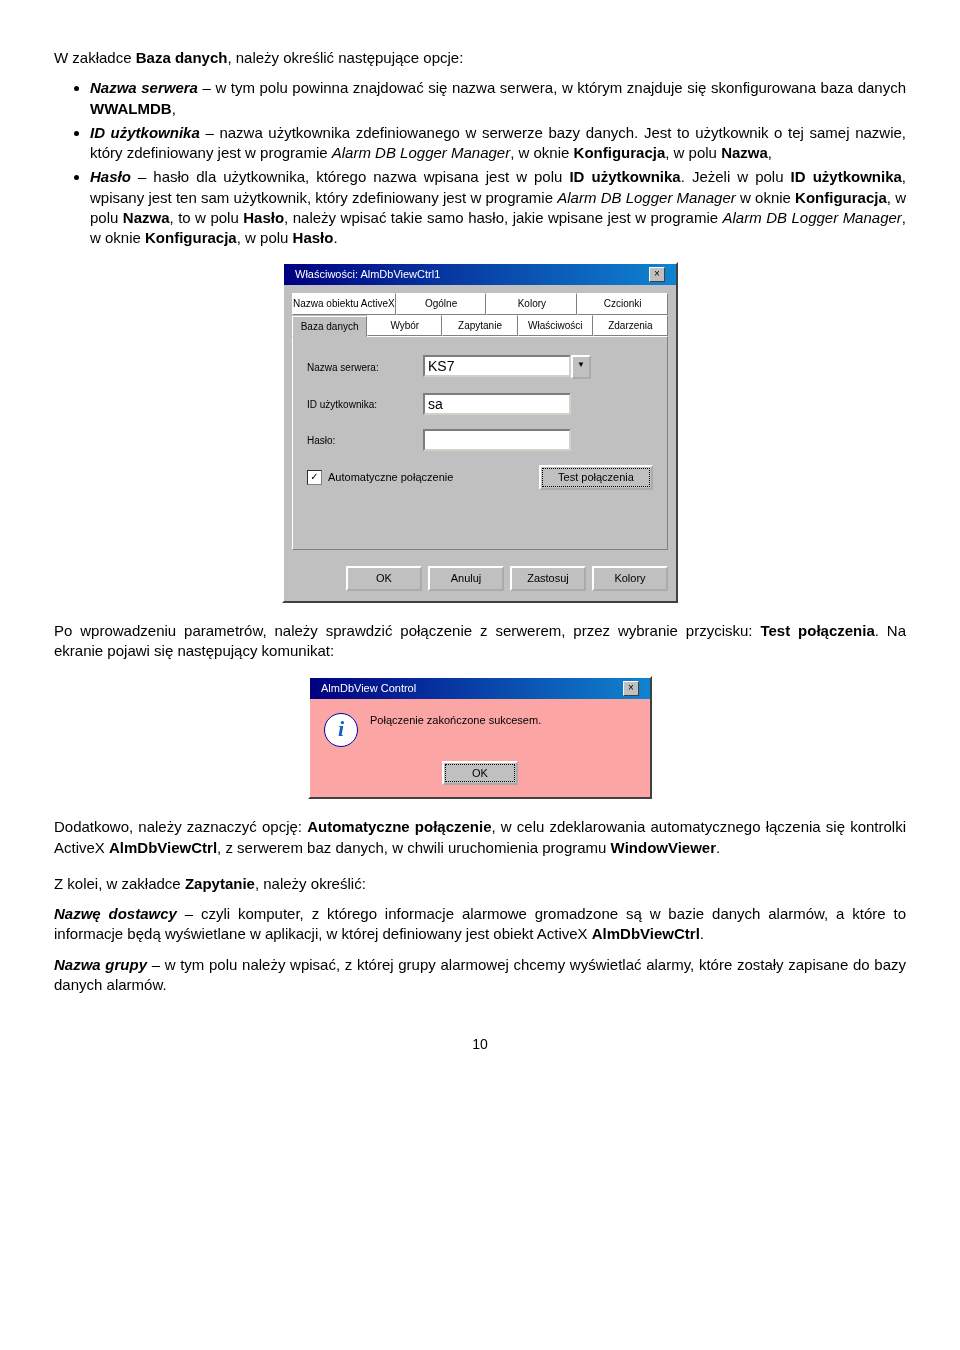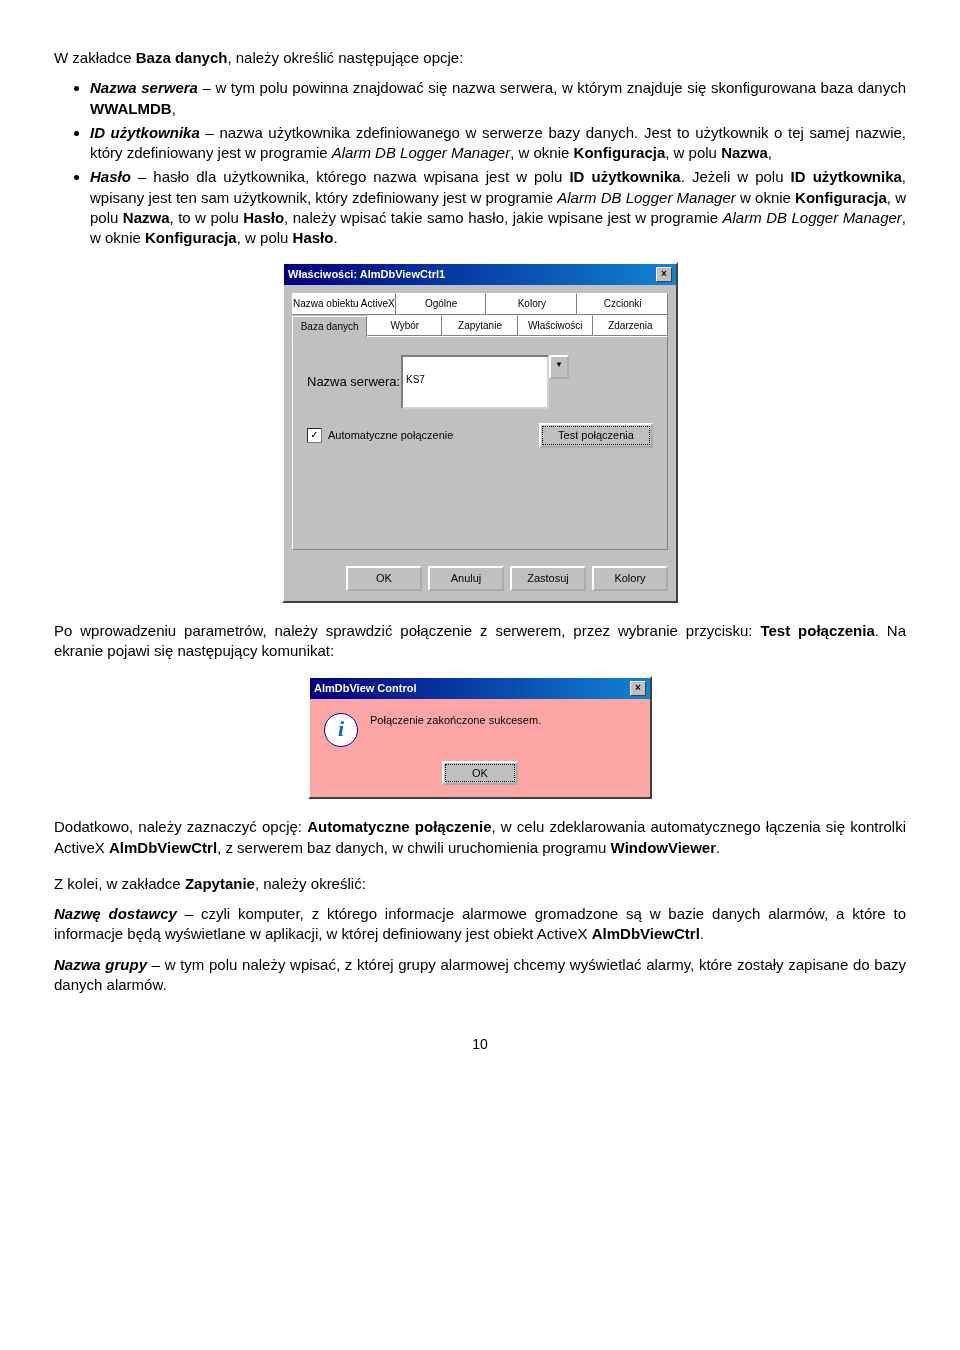--- a/index.html
+++ b/index.html
@@ -22,22 +22,22 @@
     background: #c0c0c0;
     border: 2px solid #fff;
     border-right-color: #404040; border-bottom-color: #404040;
     width: 392px;
     font-family: Tahoma, Arial, sans-serif;
     font-size: 11px;
   }
   .titlebar {
     background: linear-gradient(to right, #000080, #1084d0);
     color: #fff;
-    font-weight: bold;
-    padding: 3px 4px;
+    font-weight: normal;
+    padding: 3px 11px;
     display: flex;
     justify-content: space-between;
     align-items: center;
   }
   .title-x {
     background: #c0c0c0;
     color: #000;
     width: 14px; height: 13px;
     text-align: center;
     font-family: Arial;
@@ -64,27 +64,27 @@
     top: 1px;
     background: #c0c0c0;
   }
   .tab-panel {
     border: 1px solid #fff;
     border-right-color: #808080; border-bottom-color: #808080;
     padding: 18px 14px 14px 14px;
     min-height: 180px;
   }
   .form-row { display: flex; align-items: center; margin-bottom: 14px; }
-  .form-label { width: 94px; font-size: 13px; }
+  .form-label { width: 116px; font-size: 10px; }
   .txt-input {
     background: #fff;
     border: 2px inset #d4d0c8;
     height: 18px;
-    padding: 16px 3px;
-    font-size: 10px;
+    padding: 0 3px;
+    font-size: 14px;
     width: 138px;
   }
   .combo { display: flex; }
   .combo .arrow {
     width: 16px; height: 20px;
     background: #c0c0c0;
     border: 2px outset #fff;
     text-align: center;
     font-size: 8px;
     line-height: 16px;
@@ -175,20 +175,28 @@
         <div class="tab">Zdarzenia</div>
       </div>
       <div class="tab-panel">
         <div class="form-row">
           <div class="form-label">Nazwa serwera:</div>
           <div class="combo">
             <div class="txt-input">KS7</div>
             <div class="arrow">▼</div>
           </div>
         </div>
+        <div class="form-row">
+          <div class="form-label">ID użytkownika:</div>
+          <div class="txt-input">sa</div>
+        </div>
+        <div class="form-row">
+          <div class="form-label">Hasło:</div>
+          <div class="txt-input"></div>
+        </div>
         <div class="chk-row">
           <div style="display:flex;align-items:center;gap:6px;flex:1">
             <div class="chk">✓</div>
             <span>Automatyczne połączenie</span>
           </div>
           <div class="btn btn-dotted" style="min-width:110px">Test połączenia</div>
         </div>
       </div>
     </div>
     <div class="btn-row">

